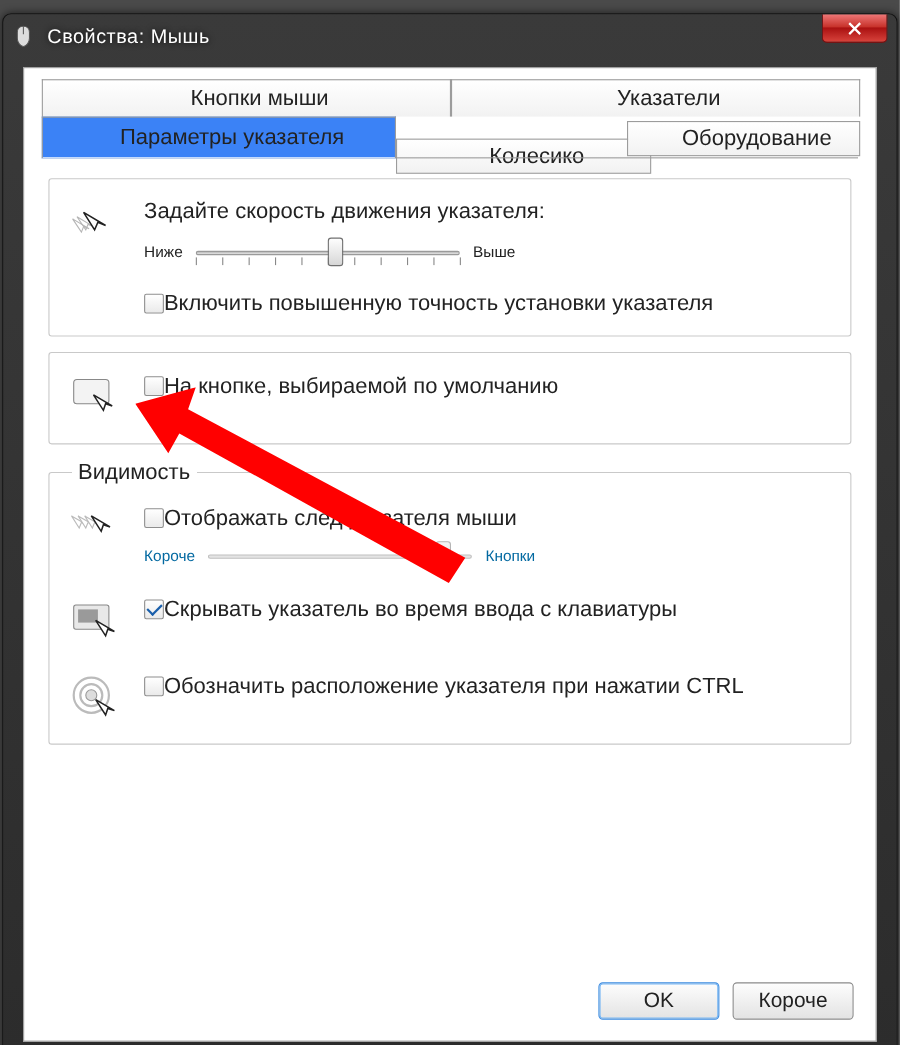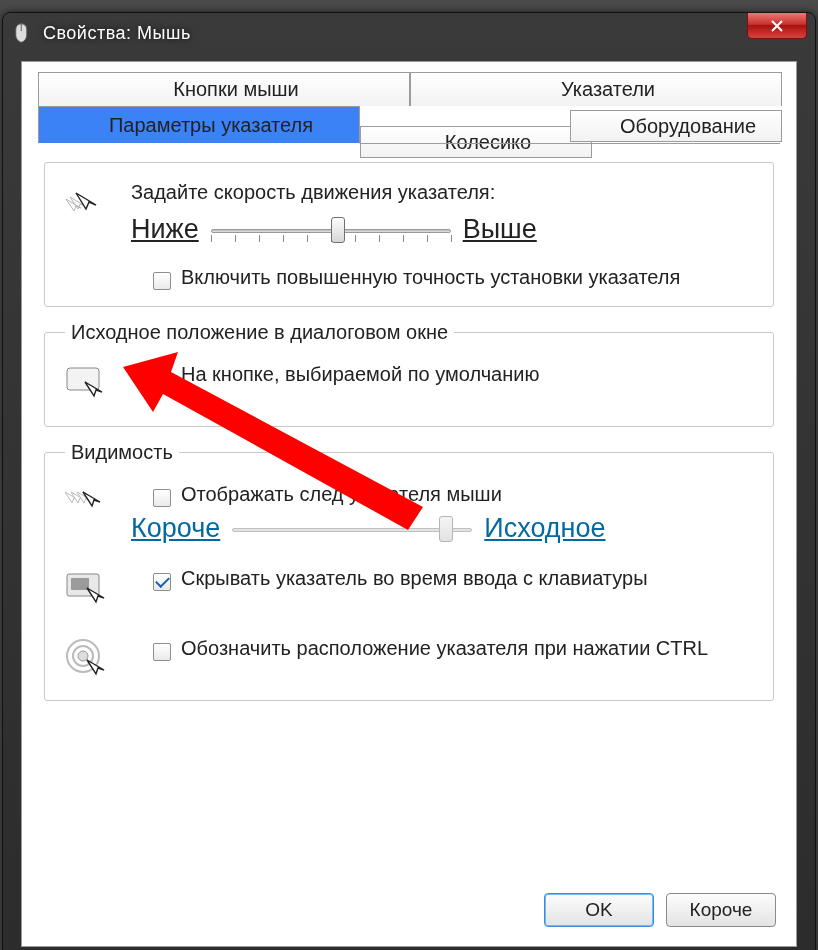--- a/index.html
+++ b/index.html
@@ -31,33 +31,33 @@
 .page{position:absolute;left:10px;right:10px;top:86px;bottom:56px;}
 fieldset.grp{border:1px solid #c9c9c9;border-radius:3px;margin:8px 6px 14px 6px;padding:18px 12px 16px 12px;position:relative;}
 fieldset.grp>legend{font-size:20px;color:#222;padding:0 6px;margin-left:8px;}
 
 .row{display:flex;align-items:flex-start;gap:14px;}
 .iconcell{width:60px;flex:0 0 60px;display:flex;align-items:center;justify-content:center;}
 .content{flex:1;font-size:20px;color:#222;}
 
 
 .slider-wrap{display:flex;align-items:center;gap:12px;margin-top:10px;}
-.slider-lbl{font-size:27px;color:#222;text-decoration:underline;}
+.slider-lbl{font-size:14px;color:#222;}
 .slider-lbl.dim{color:#0369a1;}
 .slider{position:relative;width:240px;height:30px;}
 .slider .track{position:absolute;left:0;right:0;top:14px;height:4px;background:linear-gradient(180deg,#b8b8b8,#e6e6e6);border:1px solid #9a9a9a;border-radius:2px;}
 .slider .tick{position:absolute;top:20px;width:1px;height:7px;background:#888;}
 .slider .thumb{position:absolute;top:2px;width:14px;height:26px;background:linear-gradient(180deg,#fdfdfd,#d7d7d7);border:1px solid #707070;border-radius:3px;}
 .slider.dim .track{background:#e4e4e4;border-color:#c0c0c0;}
 .slider.dim .thumb{background:linear-gradient(180deg,#f5f5f5,#e2e2e2);border-color:#b5b5b5;}
 
 
 .cb{width:18px;height:18px;border:1px solid #8e8e8e;background:linear-gradient(180deg,#fff,#eaeaea);border-radius:2px;display:inline-flex;align-items:center;justify-content:center;flex:0 0 18px;margin-top:3px;}
 .cb.checked::after{content:"";width:11px;height:6px;border-left:2px solid #1a5fab;border-bottom:2px solid #1a5fab;transform:rotate(-45deg) translate(1px,-1px);}
-.cbrow{display:flex;align-items:flex-end;gap:10px;margin-left:22px;}
+.cbrow{display:flex;align-items:flex-start;}
 .cbrow .lbl{font-size:20px;color:#222;line-height:1.25;}
 
 
 .icn{width:48px;height:48px;}
 
 
 .arrow-ann{position:absolute;pointer-events:none;z-index:50;}
 
 
 .btnbar{position:absolute;left:0;right:0;bottom:8px;height:44px;display:flex;justify-content:flex-end;align-items:center;gap:12px;padding-right:14px;}
@@ -129,21 +129,20 @@
             </div>
             <div class="cbrow" style="margin-top:20px">
               <span class="cb"></span>
               <span class="lbl">Включить повышенную точность установки указателя</span>
             </div>
           </div>
         </div>
       </fieldset>
 
       <fieldset class="grp">
-        <legend>Исходное положение в диалоговом окне</legend>
         <div class="row">
           <div class="iconcell">
             <svg class="icn" viewBox="0 0 48 48">
               <rect x="4" y="6" width="32" height="22" rx="3" fill="#f3f3f3" stroke="#888"></rect>
               <path d="M22 20l9 14 2-6 6 2z" fill="#fff" stroke="#222" stroke-width="1.4"></path>
             </svg>
           </div>
           <div class="content">
             <div class="cbrow">
               <span class="cb"></span>
@@ -171,21 +170,21 @@
             <div class="cbrow">
               <span class="cb"></span>
               <span class="lbl">Отображать след указателя мыши</span>
             </div>
             <div class="slider-wrap" style="margin-top:6px">
               <span class="slider-lbl dim">Короче</span>
               <div class="slider dim">
                 <div class="track"></div>
                 <div class="thumb" style="left:86%"></div>
               </div>
-              <span class="slider-lbl dim">Исходное</span>
+              <span class="slider-lbl dim">Кнопки</span>
             </div>
           </div>
         </div>
 
         <div class="row" style="margin-top:22px">
           <div class="iconcell">
             <svg class="icn" viewBox="0 0 48 48">
               <rect x="4" y="8" width="32" height="22" rx="2" fill="#e8e8e8" stroke="#888"></rect>
               <rect x="8" y="12" width="18" height="12" fill="#9a9a9a"></rect>
               <path d="M24 22l9 14 2-6 6 2z" fill="#fff" stroke="#222" stroke-width="1.4"></path>

